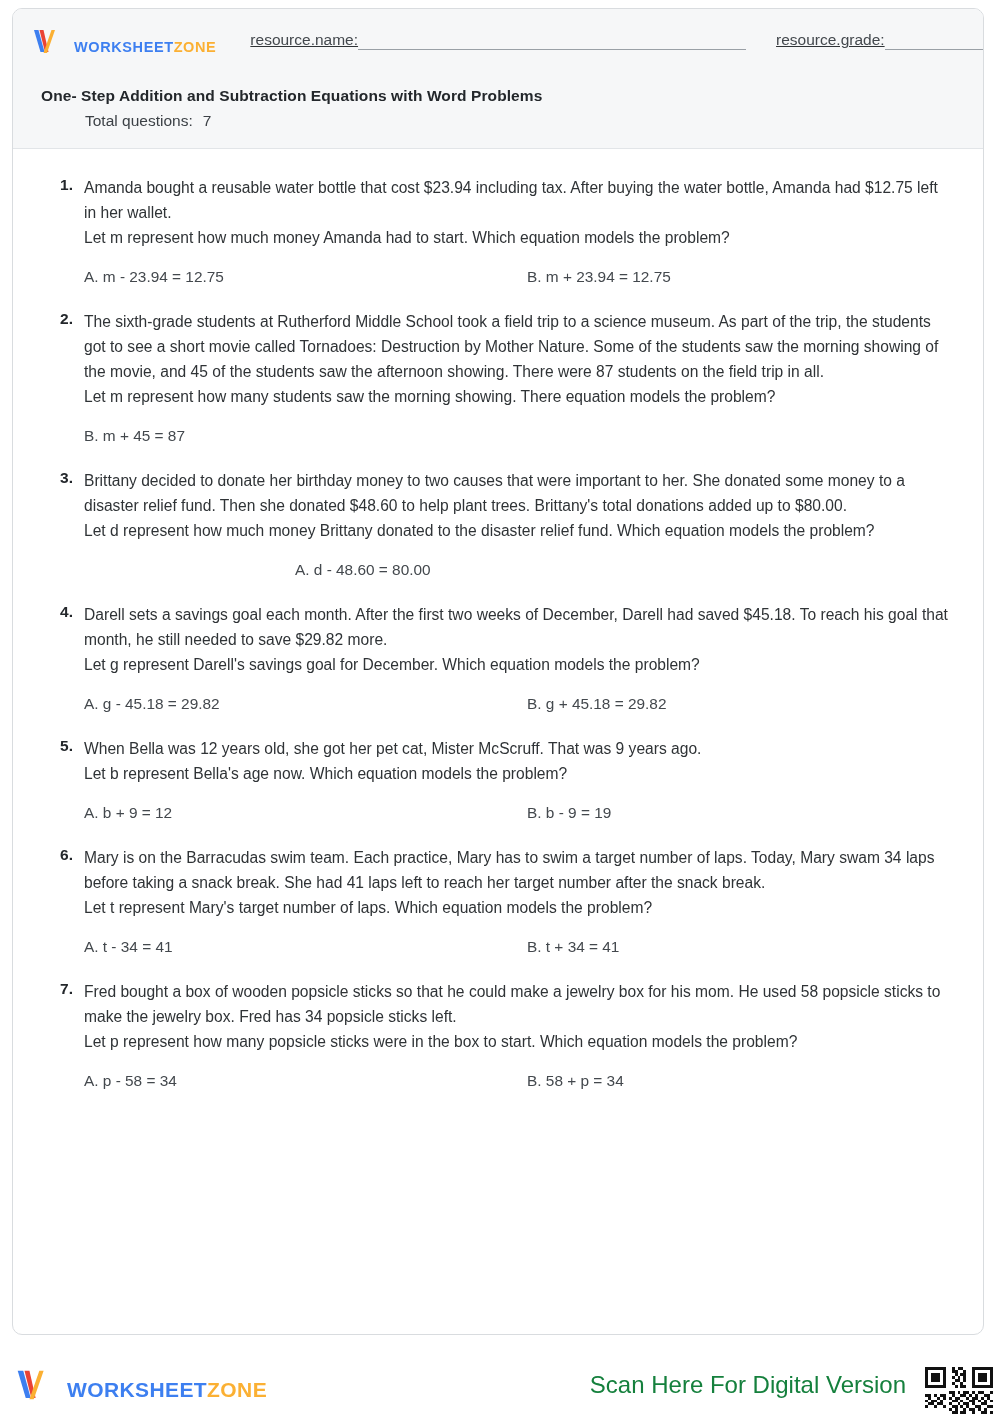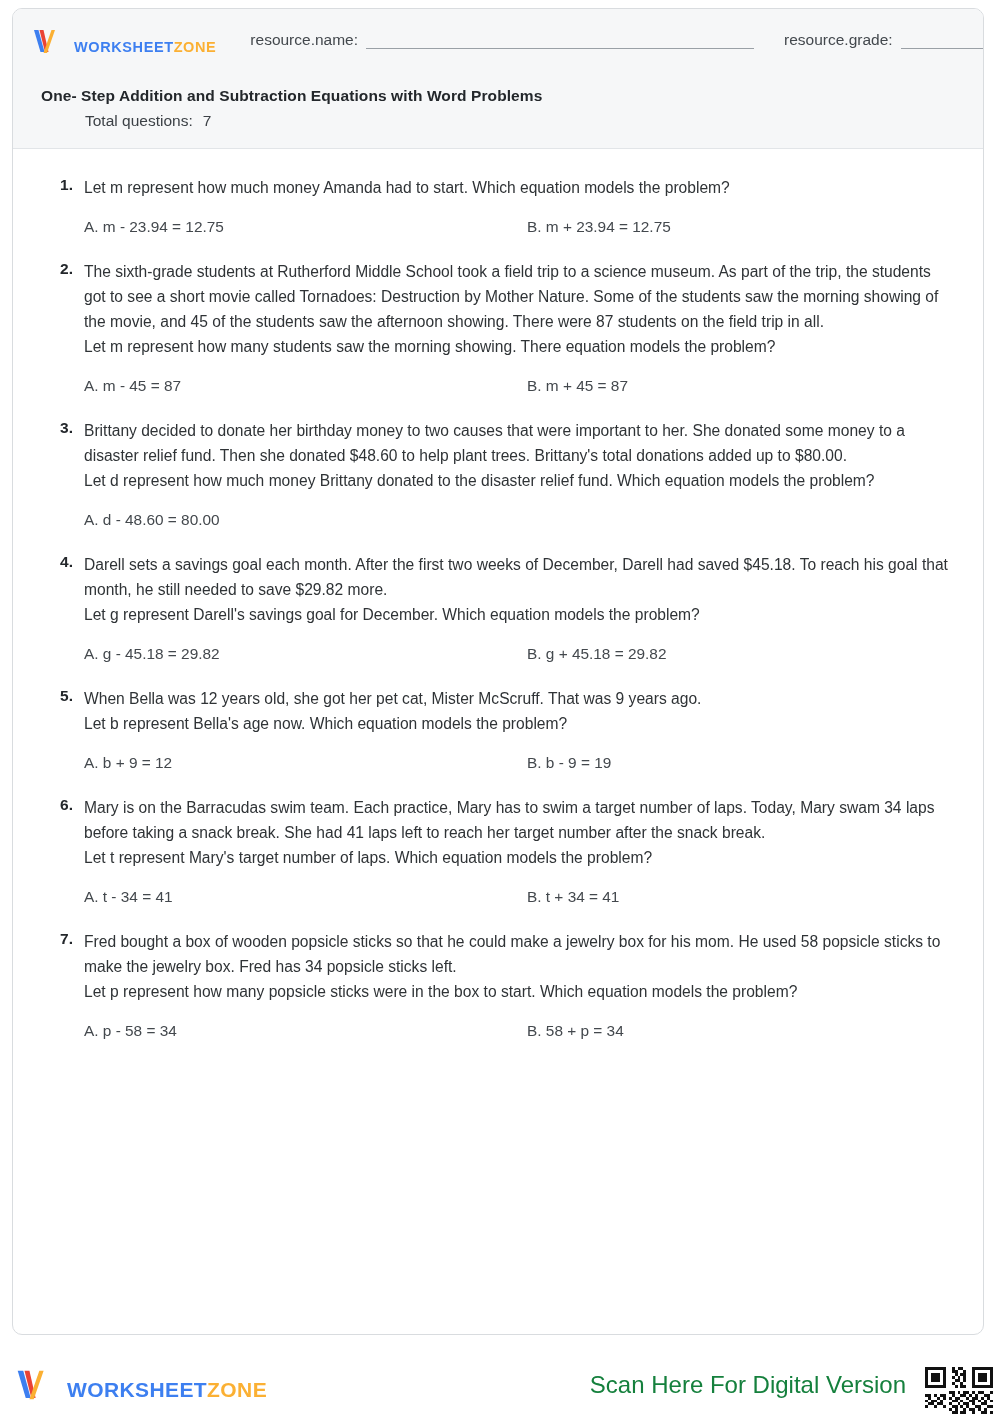--- a/index.html
+++ b/index.html
@@ -65,21 +65,23 @@
 
   .brand-sep {
     width: 1px;
     height: 24px;
     background: #cfd3d7;
     margin: 0 16px 0 18px;
   }
 
   .field {
     display: flex;
-    gap: 8px;
+    align-items: flex-end;
+    gap: 0;
+    text-decoration: underline;
   }
   .field-label {
     font-size: 15.5px;
     color: #43484d;
     line-height: 1;
     padding-bottom: 2px;
   }
   .field-rule {
     border-bottom: 1px solid #9aa0a6;
     height: 16px;
@@ -137,20 +139,21 @@
     color: #2f3336;
   }
   .q-prompt {
     font-size: 15.6px;
     line-height: 25px;
     color: #2f3336;
   }
   .q-options {
     display: flex;
     margin-top: 17px;
+    justify-content: center;
   }
   .opt {
     font-size: 15.4px;
     color: #43484d;
     line-height: 20px;
   }
   .opt-a { width: 443px; flex: 0 0 443px; }
   .opt-b { flex: 1 1 auto; }
 
   
@@ -223,35 +226,35 @@
       <div class="sheet-title">One- Step Addition and Subtraction Equations with Word Problems</div>
       <div class="total-line"><span>Total questions:</span><span class="count">7</span></div>
     </div>
   </div>
 
   <div class="questions">
 
     <div class="q">
       <div class="q-num">1.</div>
       <div class="q-body">
+        <div class="q-text">Amanda bought a reusable water bottle that cost $23.94 including tax. After buying the water bottle, Amanda had $12.75 left in her wallet.</div>
         <div class="q-prompt">Let m represent how much money Amanda had to start. Which equation models the problem?</div>
         <div class="q-options">
           <div class="opt opt-a">A. m - 23.94 = 12.75</div>
           <div class="opt opt-b">B. m + 23.94 = 12.75</div>
         </div>
       </div>
     </div>
 
     <div class="q">
       <div class="q-num">2.</div>
       <div class="q-body">
         <div class="q-text">The sixth-grade students at Rutherford Middle School took a field trip to a science museum. As part of the trip, the students got to see a short movie called Tornadoes: Destruction by Mother Nature. Some of the students saw the morning showing of the movie, and 45 of the students saw the afternoon showing. There were 87 students on the field trip in all.</div>
         <div class="q-prompt">Let m represent how many students saw the morning showing. There equation models the problem?</div>
         <div class="q-options">
-          <div class="opt opt-a">A. m - 45 = 87</div>
           <div class="opt opt-b">B. m + 45 = 87</div>
         </div>
       </div>
     </div>
 
     <div class="q">
       <div class="q-num">3.</div>
       <div class="q-body">
         <div class="q-text">Brittany decided to donate her birthday money to two causes that were important to her. She donated some money to a disaster relief fund. Then she donated $48.60 to help plant trees. Brittany's total donations added up to $80.00.</div>
         <div class="q-prompt">Let d represent how much money Brittany donated to the disaster relief fund. Which equation models the problem?</div>

